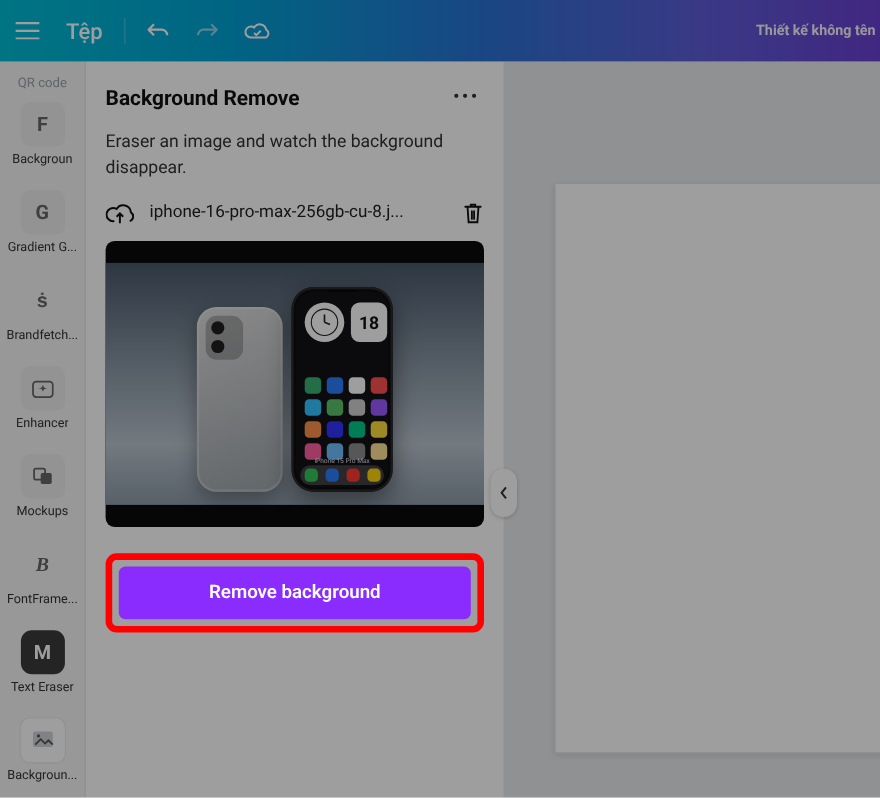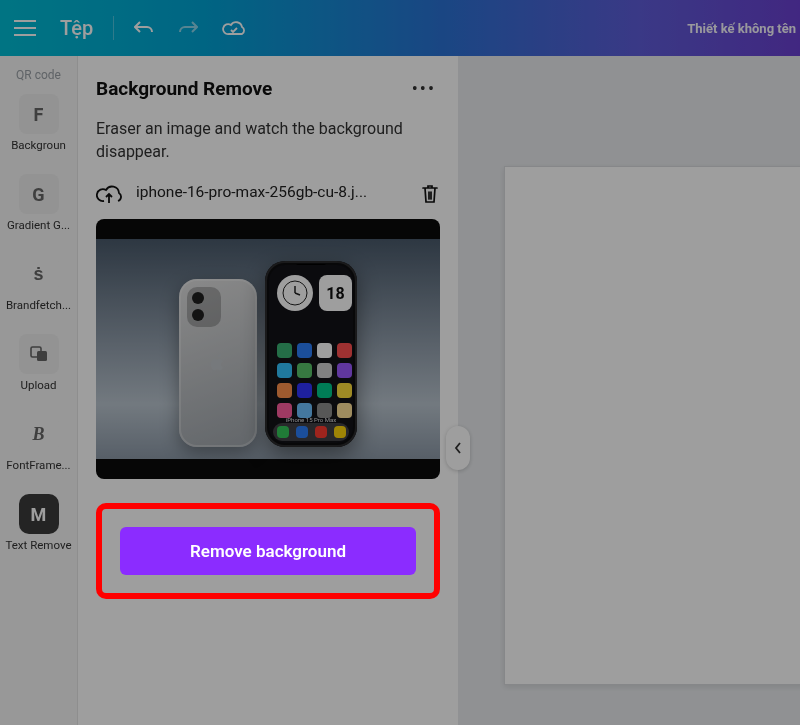--- a/index.html
+++ b/index.html
@@ -119,21 +119,21 @@
     position:absolute; left:50%; bottom:24px; transform:translateX(-50%);
     font-size:6px; color:#fff; opacity:.85; white-space:nowrap;
   }
   .phone.front .dock{
     position:absolute; left:8px; right:8px; bottom:6px; height:18px; border-radius:9px;
     background:rgba(255,255,255,0.2); display:flex; justify-content:space-around; align-items:center;
   }
   .dock .d{ width:12px; height:12px; border-radius:4px; }
 
   .cta-wrap {
-    margin-top: 10px; border: 6px solid #f97316; border-radius: 10px; padding: 18px;
+    margin-top: 10px; border: 6px solid #f97316; border-radius: 10px; padding: 6px;
   }
   .cta {
     width: 100%; height: 48px; border-radius: 6px; border: none;
     background: #8b2cff; color: #fff; font-size: 17px; font-weight: 600;
     cursor: pointer;
   }
 
   .canvas-area {
     flex: 1; position: relative;
     background: #e9ebee;
@@ -206,33 +206,52 @@
         <div class="sb-icon">G</div>
         <div class="sb-label">Gradient G...</div>
       </div>
       <div class="sb-item">
         <div class="sb-icon light">ṡ</div>
         <div class="sb-label">Brandfetch...</div>
       </div>
       <div class="sb-item">
         <div class="sb-icon">
           <svg width="20" height="18" viewBox="0 0 20 18">
+              <rect x="1" y="3" width="18" height="14" rx="3" fill="none" stroke="#666" stroke-width="1.6"></rect>
+              <path d="M10 6 l1.2 2.4 L14 9 l-2.8 .6 L10 12 l-1.2-2.4 L6 9 l2.8-.6 Z" fill="#666"></path>
+            </svg>
+        </div>
+        <div class="sb-label">Enhancer</div>
+      </div>
+      <div class="sb-item">
+        <div class="sb-icon">
+          <svg width="20" height="18" viewBox="0 0 20 18">
               <rect x="2" y="2" width="10" height="10" rx="1.5" fill="none" stroke="#666" stroke-width="1.6"></rect>
               <rect x="8" y="6" width="10" height="10" rx="1.5" fill="#666"></rect>
             </svg>
         </div>
-        <div class="sb-label">Upload</div>
+        <div class="sb-label">Mockups</div>
       </div>
       <div class="sb-item">
         <div class="sb-icon light" style="font-style:italic; font-family:Georgia,serif;">B</div>
         <div class="sb-label">FontFrame...</div>
       </div>
       <div class="sb-item">
         <div class="sb-icon dark">M</div>
-        <div class="sb-label">Text Remove</div>
+        <div class="sb-label">Text Eraser</div>
+      </div>
+      <div class="sb-item selected">
+        <div class="sb-icon" style="background:#fff;">
+          <svg width="22" height="20" viewBox="0 0 22 20">
+              <rect x="2" y="2" width="18" height="14" rx="2" fill="#cfd3d8"></rect>
+              <path d="M4 14 l5 -5 l4 4 l3 -3 l4 4" fill="none" stroke="#555" stroke-width="1.6"></path>
+              <circle cx="7" cy="6" r="1.4" fill="#555"></circle>
+            </svg>
+        </div>
+        <div class="sb-label">Backgroun...</div>
       </div>
     </div>
 
     <div class="panel">
       <div class="panel-head">
         <div class="panel-title">Background Remove</div>
         <div class="more-dots">•••</div>
       </div>
       <div class="panel-sub">Eraser an image and watch the background disappear.</div>
 

